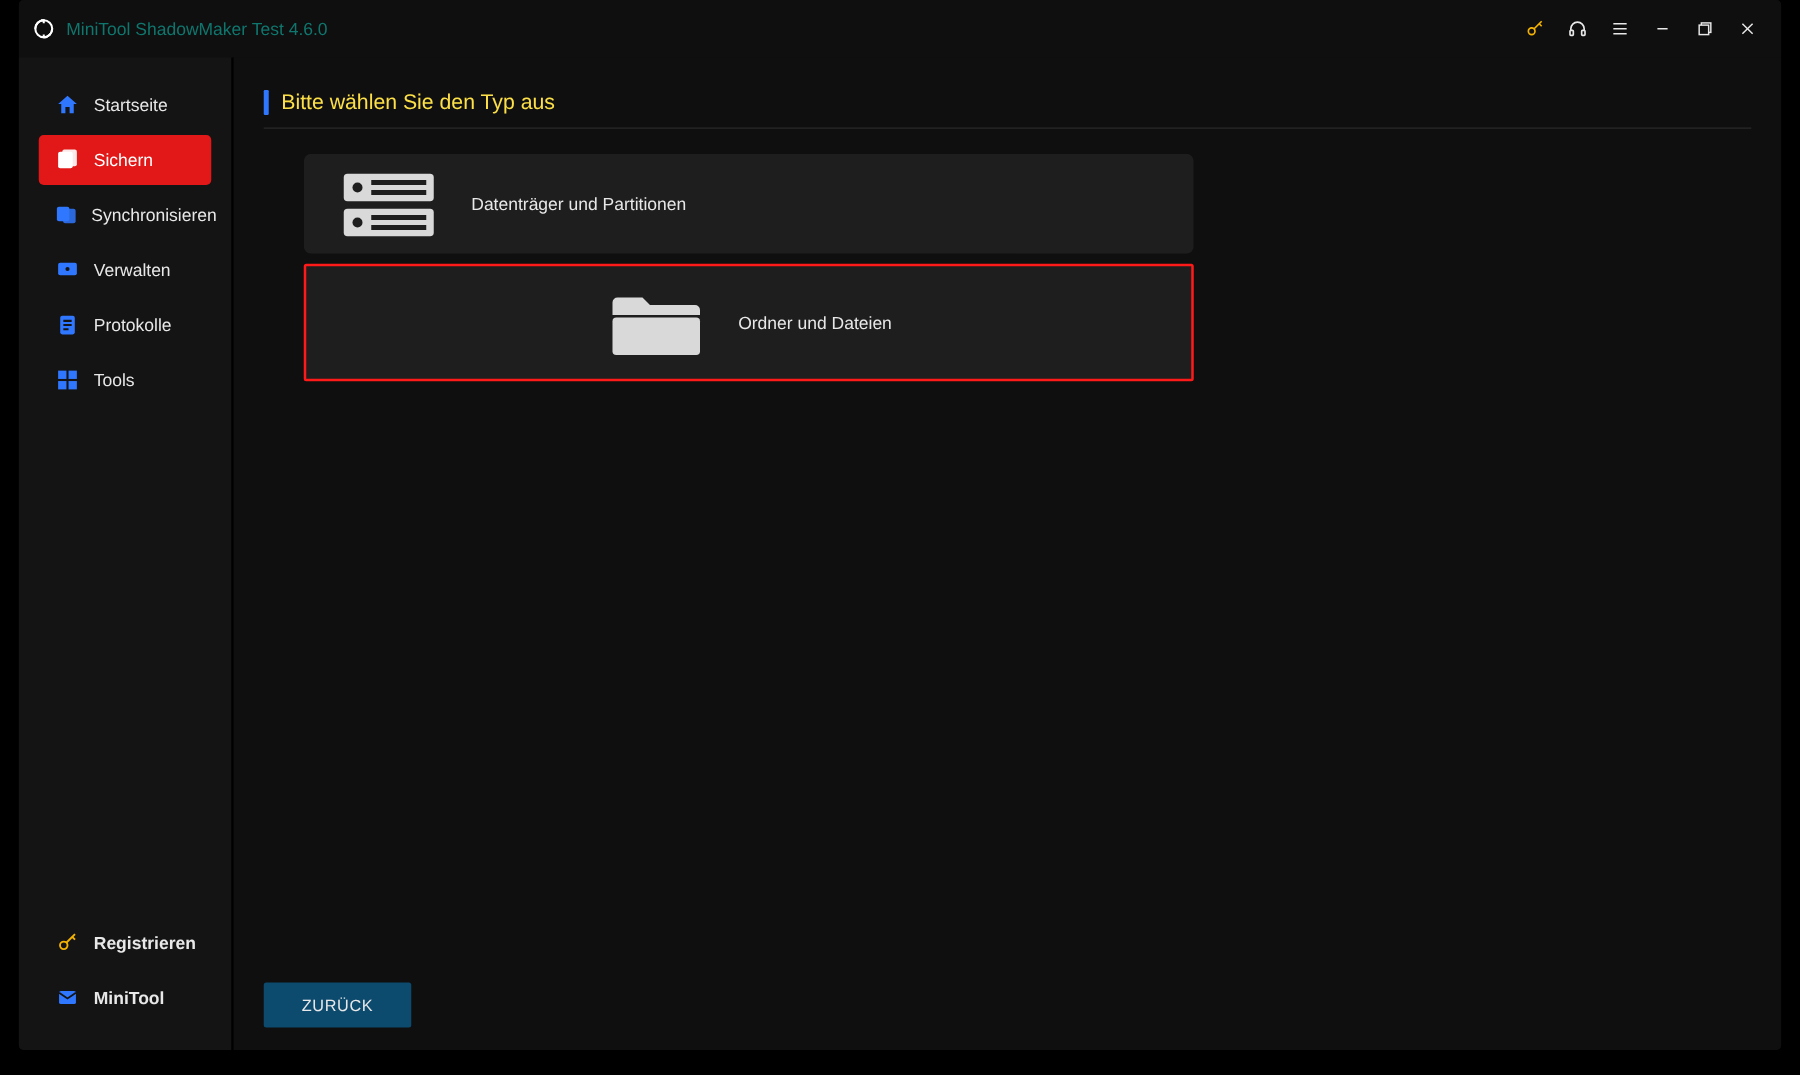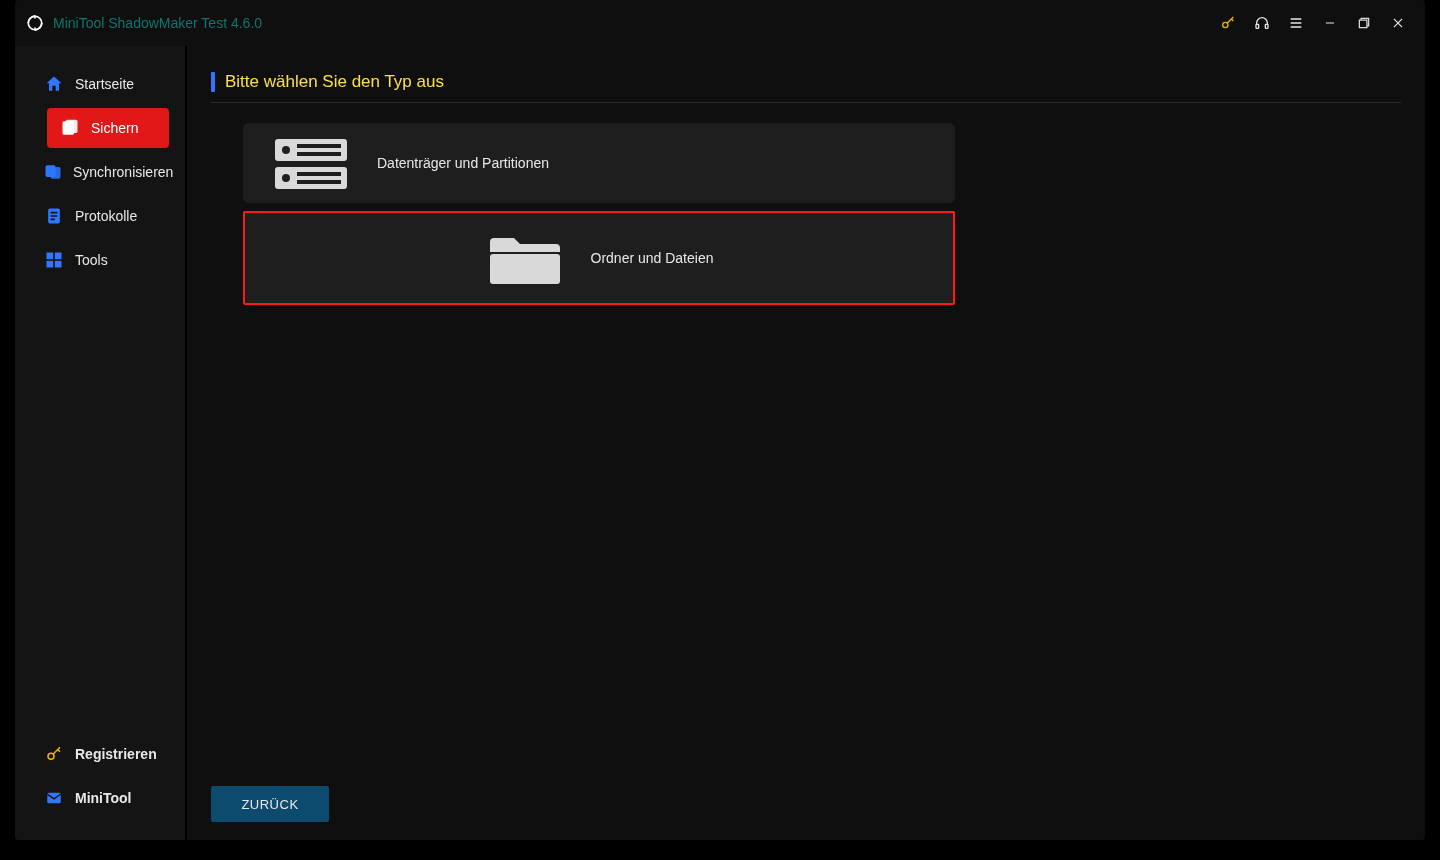--- a/index.html
+++ b/index.html
@@ -72,21 +72,21 @@
     cursor: pointer;
   }
   .nav-item .icon {
     width: 22px;
     height: 22px;
     margin-right: 10px;
     display: flex;
     align-items: center;
     justify-content: center;
   }
-  .nav-item.active { background: #e21818; color: #fff; margin-left: 16px; }
+  .nav-item.active { background: #e21818; color: #fff; }
   .nav-item.active .icon svg { fill: #fff; }
   .sidebar .flex { flex: 1; }
   .sidebar-bottom { padding: 0 16px; }
   .sidebar-bottom .nav-item { height: 40px; font-weight: bold; }
 
   
   .main {
     flex: 1;
     background: #0f0f0f;
     display: flex;
@@ -236,20 +236,29 @@
           <span>Sichern</span>
         </div>
         <div class="nav-item">
           <span class="icon">
             <svg width="20" height="20" viewBox="0 0 24 24" fill="#2f77ff">
                 <rect x="3" y="4" width="12" height="14" rx="2"></rect>
                 <rect x="9" y="6" width="12" height="14" rx="2" opacity="0.85"></rect>
               </svg>
           </span>
           <span>Synchronisieren</span>
+        </div>
+        <div class="nav-item">
+          <span class="icon">
+            <svg width="20" height="20" viewBox="0 0 24 24" fill="#2f77ff">
+                <rect x="3" y="5" width="18" height="12" rx="2"></rect>
+                <circle cx="12" cy="11" r="2" fill="#141414"></circle>
+              </svg>
+          </span>
+          <span>Verwalten</span>
         </div>
         <div class="nav-item">
           <span class="icon">
             <svg width="20" height="20" viewBox="0 0 24 24" fill="#2f77ff">
                 <rect x="5" y="3" width="14" height="18" rx="2"></rect>
                 <line x1="8" y1="8" x2="16" y2="8" stroke="#141414" stroke-width="2"></line>
                 <line x1="8" y1="12" x2="16" y2="12" stroke="#141414" stroke-width="2"></line>
                 <line x1="8" y1="16" x2="13" y2="16" stroke="#141414" stroke-width="2"></line>
               </svg>
           </span>

